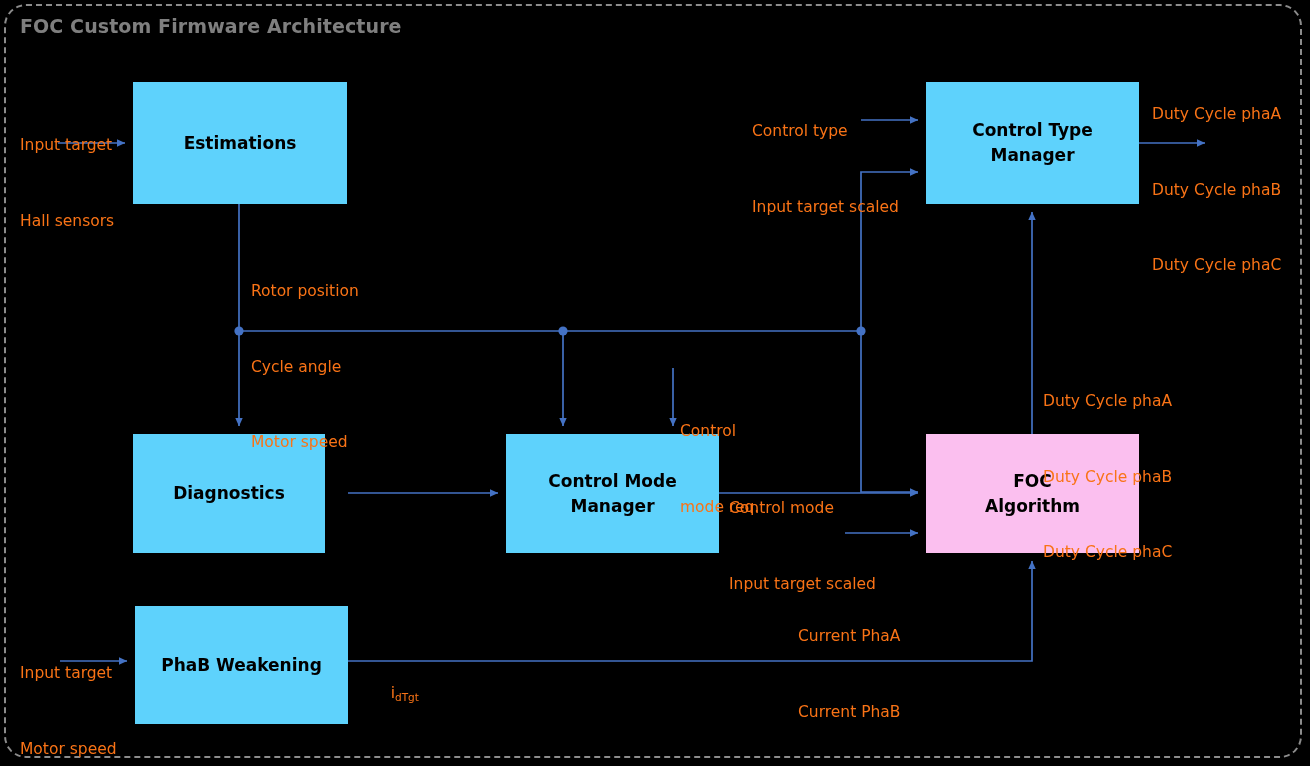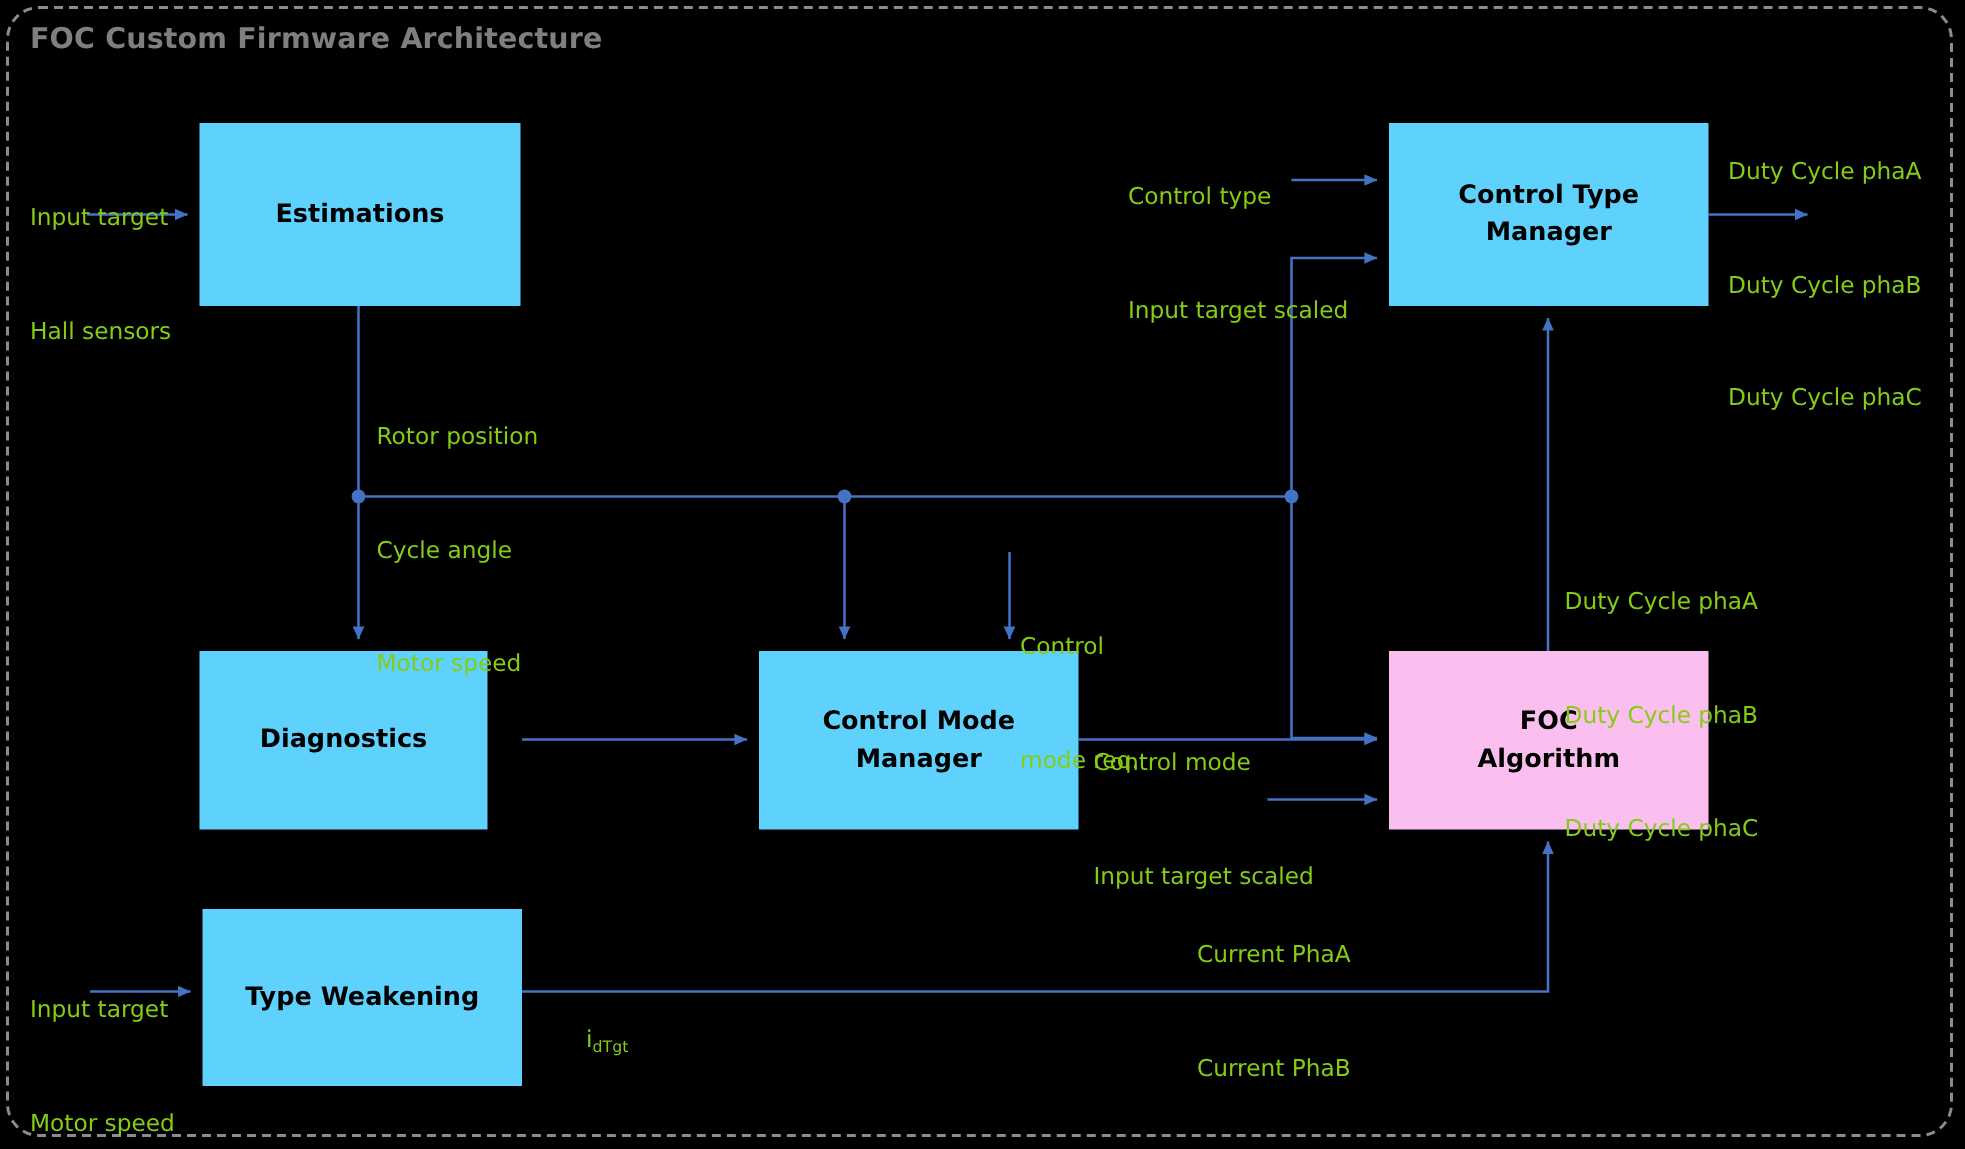--- a/index.html
+++ b/index.html
@@ -48,21 +48,21 @@
     color: #000000;
     font-weight: bold;
     font-size: 17px;
     line-height: 1.45;
   }
   .block.cyan { background: #5ED2FC; }
   .block.pink { background: #FBBFEF; }
 
   .sig {
     position: absolute;
-    color: #84cc16;
+    color: #f97316;
     font-size: 15.5px;
     line-height: 1.62;
     white-space: pre;
   }
 
   svg.wires {
     position: absolute;
     left: 0;
     top: 0;
     width: 1310px;
@@ -144,21 +144,21 @@
     <span>Control Mode</span>
     <span>Manager</span>
   </div>
 
   <div class="block pink" style="left:926px; top:434px; width:213px; height:119px; flex-direction:column;">
     <span>FOC</span>
     <span>Algorithm</span>
   </div>
 
   <div class="block cyan" style="left:135px; top:606px; width:213px; height:118px;">
-    <span>Type Weakening</span>
+    <span>PhaB Weakening</span>
   </div>
 
   <div class="sig" style="left:20px; top:83px;">
     <div>Input target</div>
     <div>Hall sensors</div>
   </div>
 
   <div class="sig" style="left:251px; top:229px;">
     <div>Rotor position</div>
     <div>Cycle angle</div>

